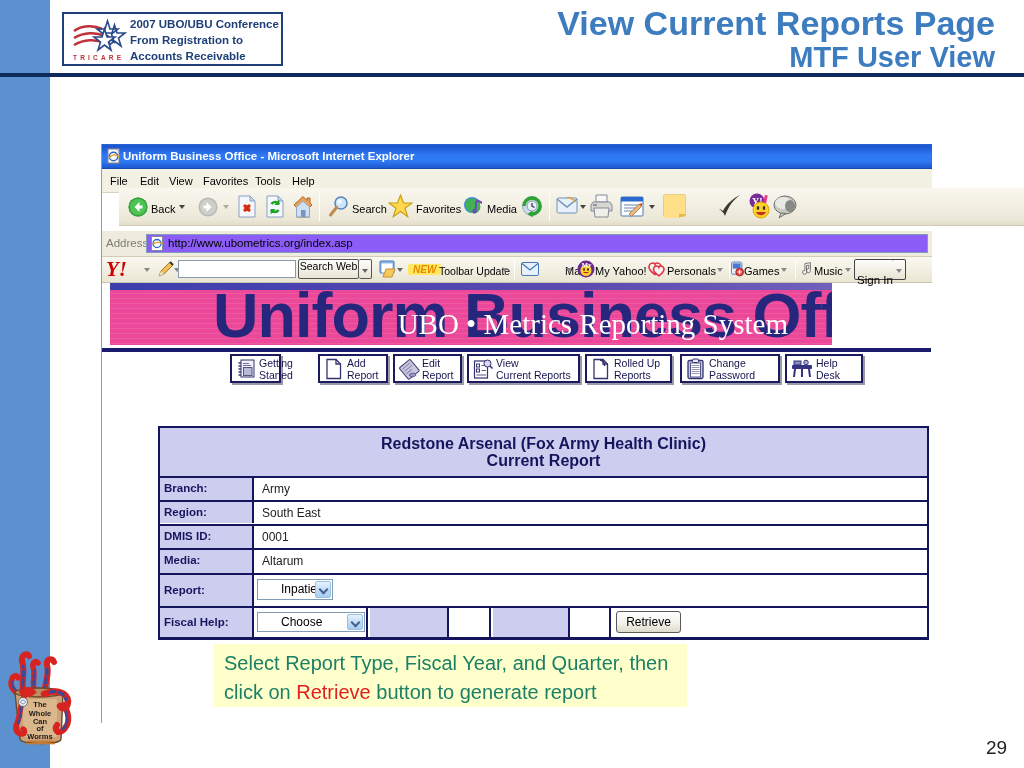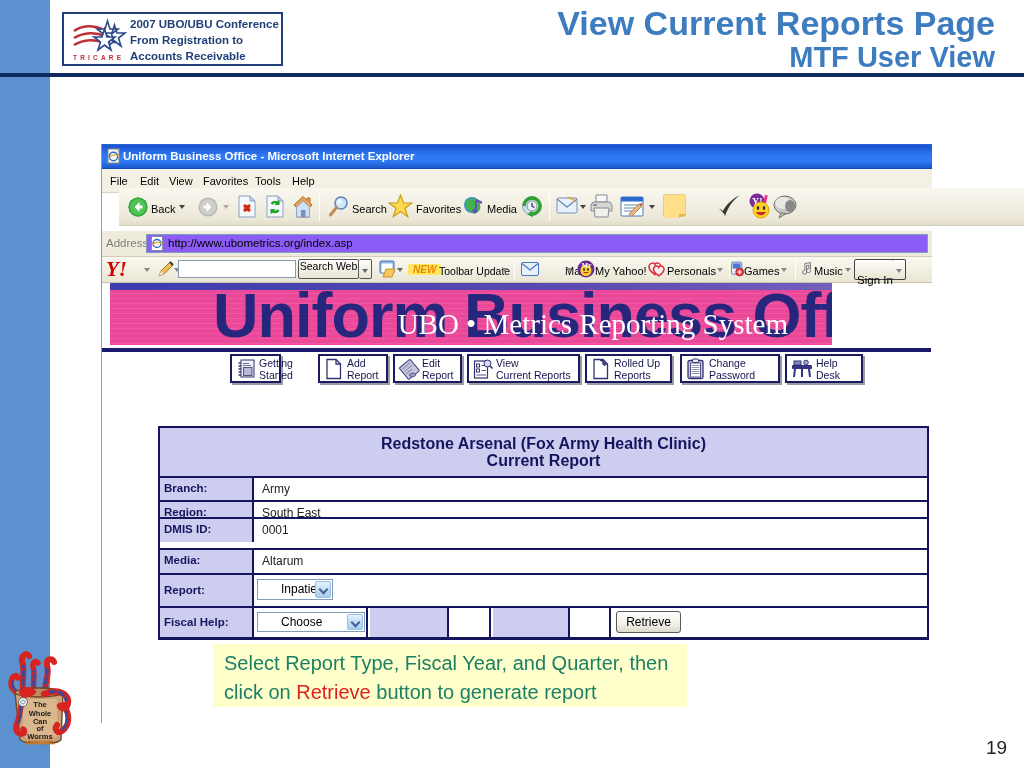--- a/index.html
+++ b/index.html
@@ -119,21 +119,21 @@
         <path d="M33 12 L35.5 4 L38 12 L46 12 L39.5 17 L42 25 L35.5 20 L29 25 L31.5 17 L25 12 Z"></path>
         <path d="M40 16 L42.5 8 L45 16 L53 16 L46.5 21 L49 29 L42.5 24 L36 29 L38.5 21 L32 16 Z"></path>
         <path d="M30 20 L32.5 12 L35 20 L43 20 L36.5 25 L39 33 L32.5 28 L26 33 L28.5 25 L22 20 Z" fill="#fff"></path>
       </g>
       <text x="1" y="43" font-size="6.5" font-weight="bold" fill="#c03038" letter-spacing="3.2">TRICARE</text>
     </svg>
   </div>
   <div class="abs" id="logotext">2007 UBO/UBU Conference<br>From Registration to<br>Accounts Receivable</div>
   <div class="abs" id="title1">View Current Reports Page</div>
   <div class="abs" id="title2">MTF User View</div>
-  <div class="abs" id="pagenum">19</div>
+  <div class="abs" id="pagenum">29</div>
 
   <div class="abs" id="browser">
     <div class="abs" id="titlebar">
       <svg class="abs" style="left:4px; top:4px;" width="16" height="16" viewBox="0 0 16 16">
         <rect x="2" y="1" width="11" height="14" fill="#f8f8f8" stroke="#888"></rect>
         <path d="M13 1 L13 4 L10 1 Z" fill="#d0d8e8" stroke="#888" stroke-width="0.5"></path>
         <circle cx="7.5" cy="8.5" r="4.2" fill="none" stroke="#2868c8" stroke-width="1.4"></circle>
         <path d="M3 10 C6 6 10 6 13.5 9" stroke="#e8a020" stroke-width="1.3" fill="none"></path>
       </svg>
       <span class="txt">Uniform Business Office - Microsoft Internet Explorer</span>
@@ -401,21 +401,21 @@
     <div class="abs" id="rtable">
       <div class="trow" id="thead">Redstone Arsenal (Fox Army Health Clinic)<br>Current Report</div>
       <div class="trow" style="top:48px; height:24px;">
           <div class="lblcell">Branch:</div>
           <div class="valcell">Army</div>
         </div>
       <div class="trow" style="top:72px; height:23px;">
           <div class="lblcell">Region:</div>
           <div class="valcell">South East</div>
         </div>
-      <div class="trow" style="top:89px; height:25px;">
+      <div class="trow" style="top:96px; height:25px;">
           <div class="lblcell">DMIS ID:</div>
           <div class="valcell">0001</div>
         </div>
       <div class="trow" style="top:120px; height:25px;">
           <div class="lblcell">Media:</div>
           <div class="valcell">Altarum</div>
         </div>
       <div class="trow" style="top:145px; height:33px;">
           <div class="lblcell" style="padding-top:9px;">Report:</div>
         <div class="valcell">

